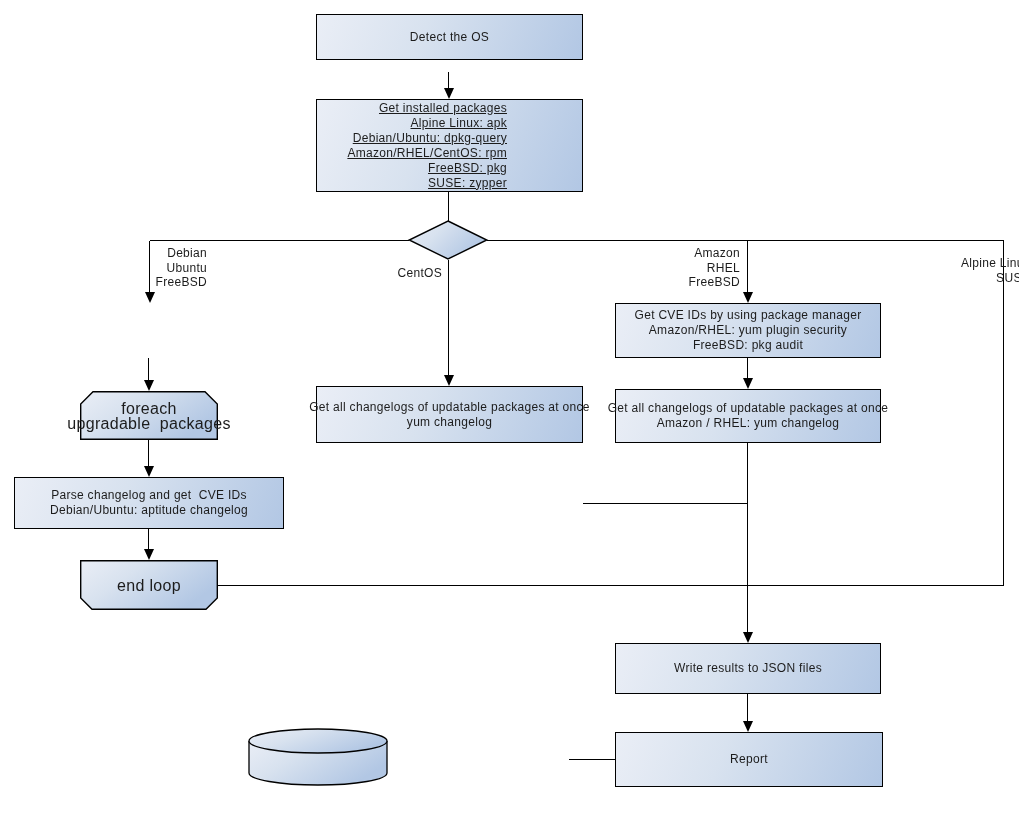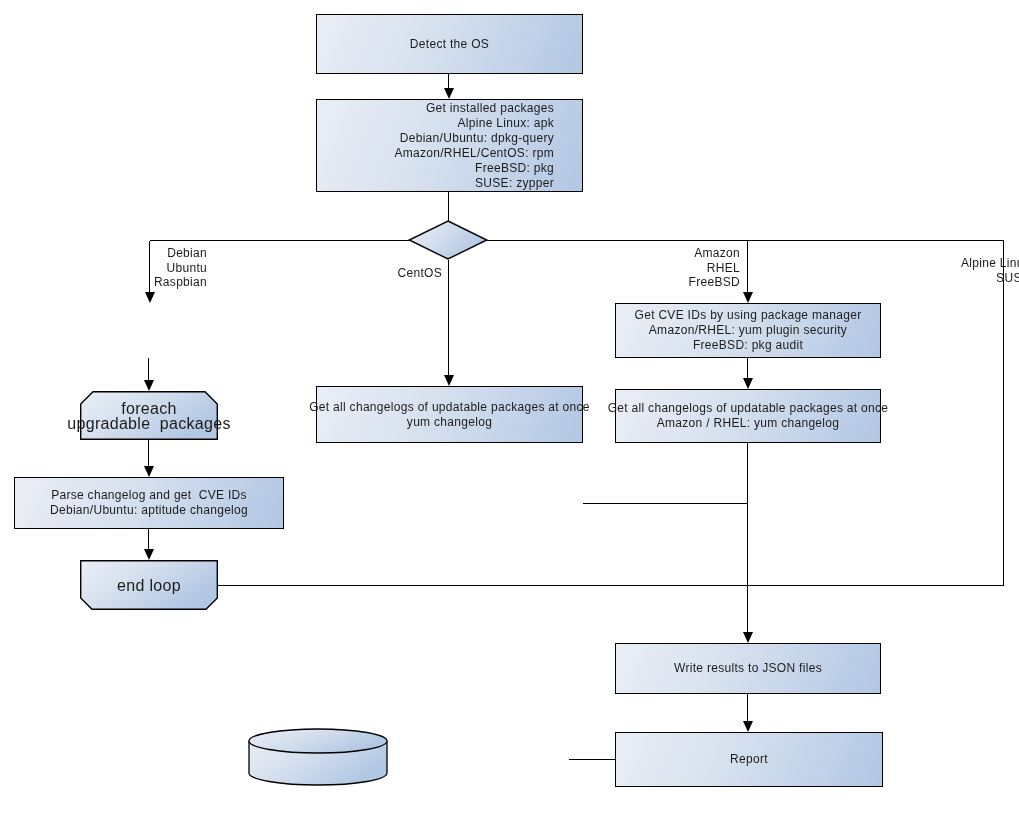--- a/index.html
+++ b/index.html
@@ -10,21 +10,21 @@
   }
   
   .node{
     position:absolute;box-sizing:border-box;
     border:1.4px solid #000;
     background:linear-gradient(112deg,#eaeef6 0%,#d8e2ef 40%,#b2c7e4 100%);
     display:flex;align-items:center;justify-content:center;
     font-size:12px;line-height:15px;letter-spacing:0.3px;
     text-align:center;white-space:pre;overflow:visible;
   }
-  .node.align-right{justify-content:flex-end;text-align:right;padding-right:28px;}
+  .node.align-right{justify-content:flex-end;text-align:right;padding-right:75px;text-decoration:underline;}
   
   .edge{position:absolute;background:#000;}
   .edge.h{height:1.4px;}
   .edge.v{width:1.4px;}
   
   .arrow-down{
     position:absolute;width:0;height:0;
     border-left:5px solid transparent;border-right:5px solid transparent;
     border-top:11px solid #000;
   }
@@ -95,29 +95,29 @@
   <div class="arrow-down" style="left:444px;top:375px"></div>
   <div class="arrow-down" style="left:144px;top:380px"></div>
   <div class="arrow-down" style="left:743px;top:378px"></div>
   <div class="arrow-down" style="left:144px;top:466px"></div>
   <div class="arrow-down" style="left:144px;top:549px"></div>
   <div class="arrow-down" style="left:743px;top:632px"></div>
   <div class="arrow-down" style="left:743px;top:721px"></div>
 
   <div class="freelabel" style="left:107px;top:246px;width:100px">Debian
 Ubuntu
-Raspbian</div>
+FreeBSD</div>
   <div class="freelabel" style="left:342px;top:266px;width:100px">CentOS</div>
   <div class="freelabel" style="left:640px;top:246px;width:100px">Amazon
 RHEL
 FreeBSD</div>
   <div class="freelabel" style="left:900px;top:256px;width:130px">Alpine Linux
 SUSE</div>
 
-  <div class="node" style="left:316px;top:14px;width:267px;height:60px">
+  <div class="node" style="left:316px;top:14px;width:267px;height:46px">
     <span>Detect the OS</span>
   </div>
 
   <div class="node align-right" style="left:316px;top:99px;width:267px;height:93px">
     <span>Get installed packages
 Alpine Linux: apk
 Debian/Ubuntu: dpkg-query
 Amazon/RHEL/CentOS: rpm
 FreeBSD: pkg
 SUSE: zypper</span>

